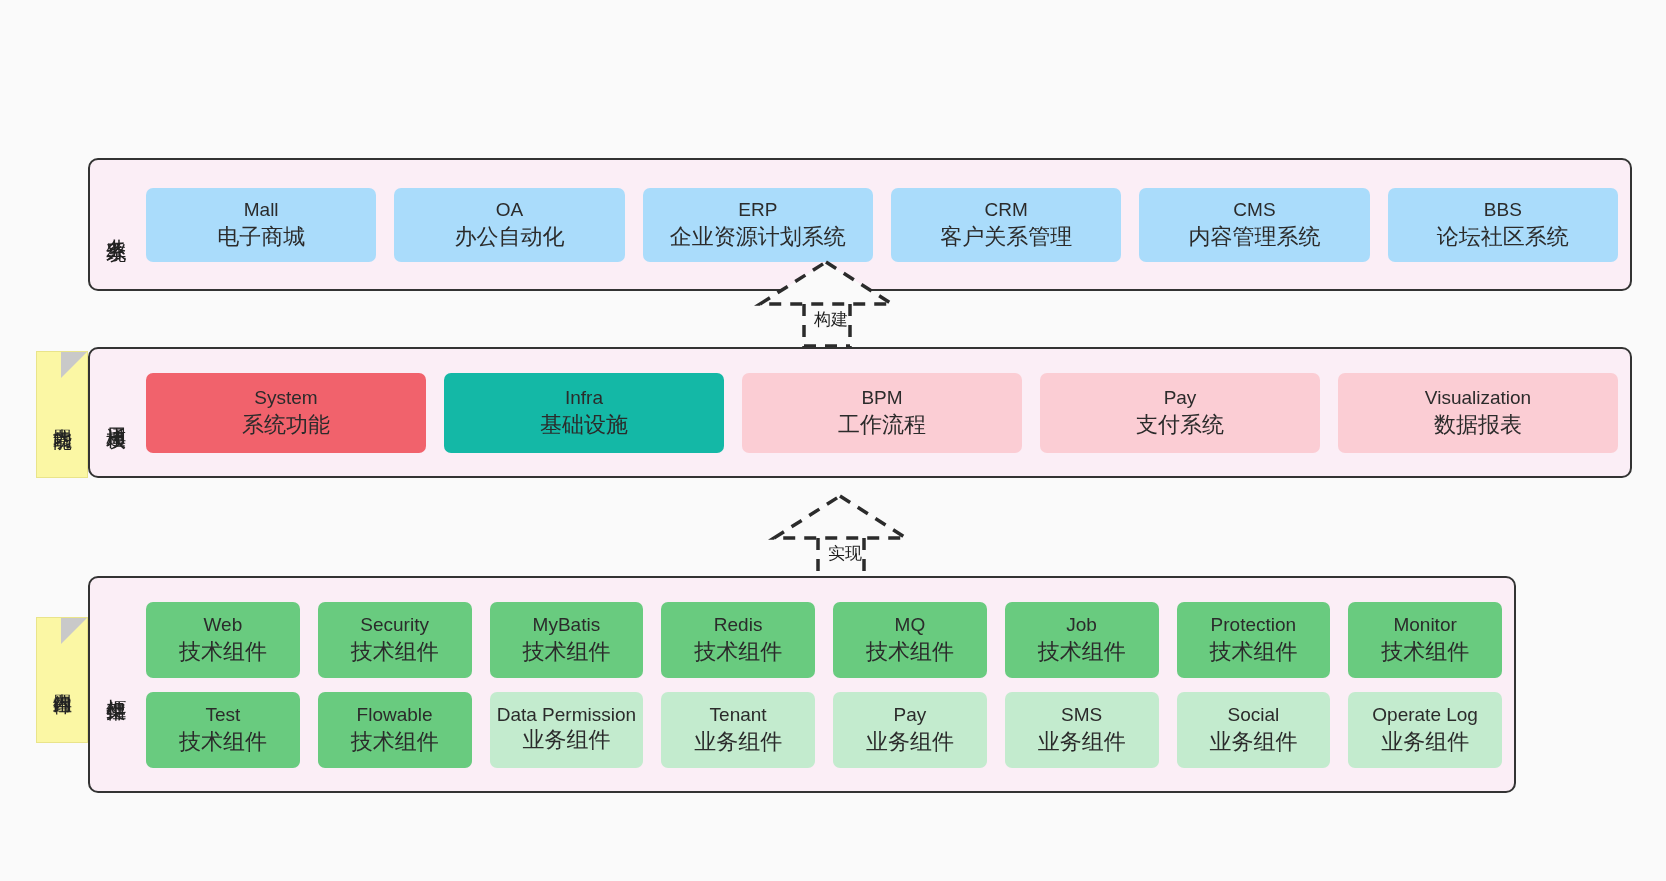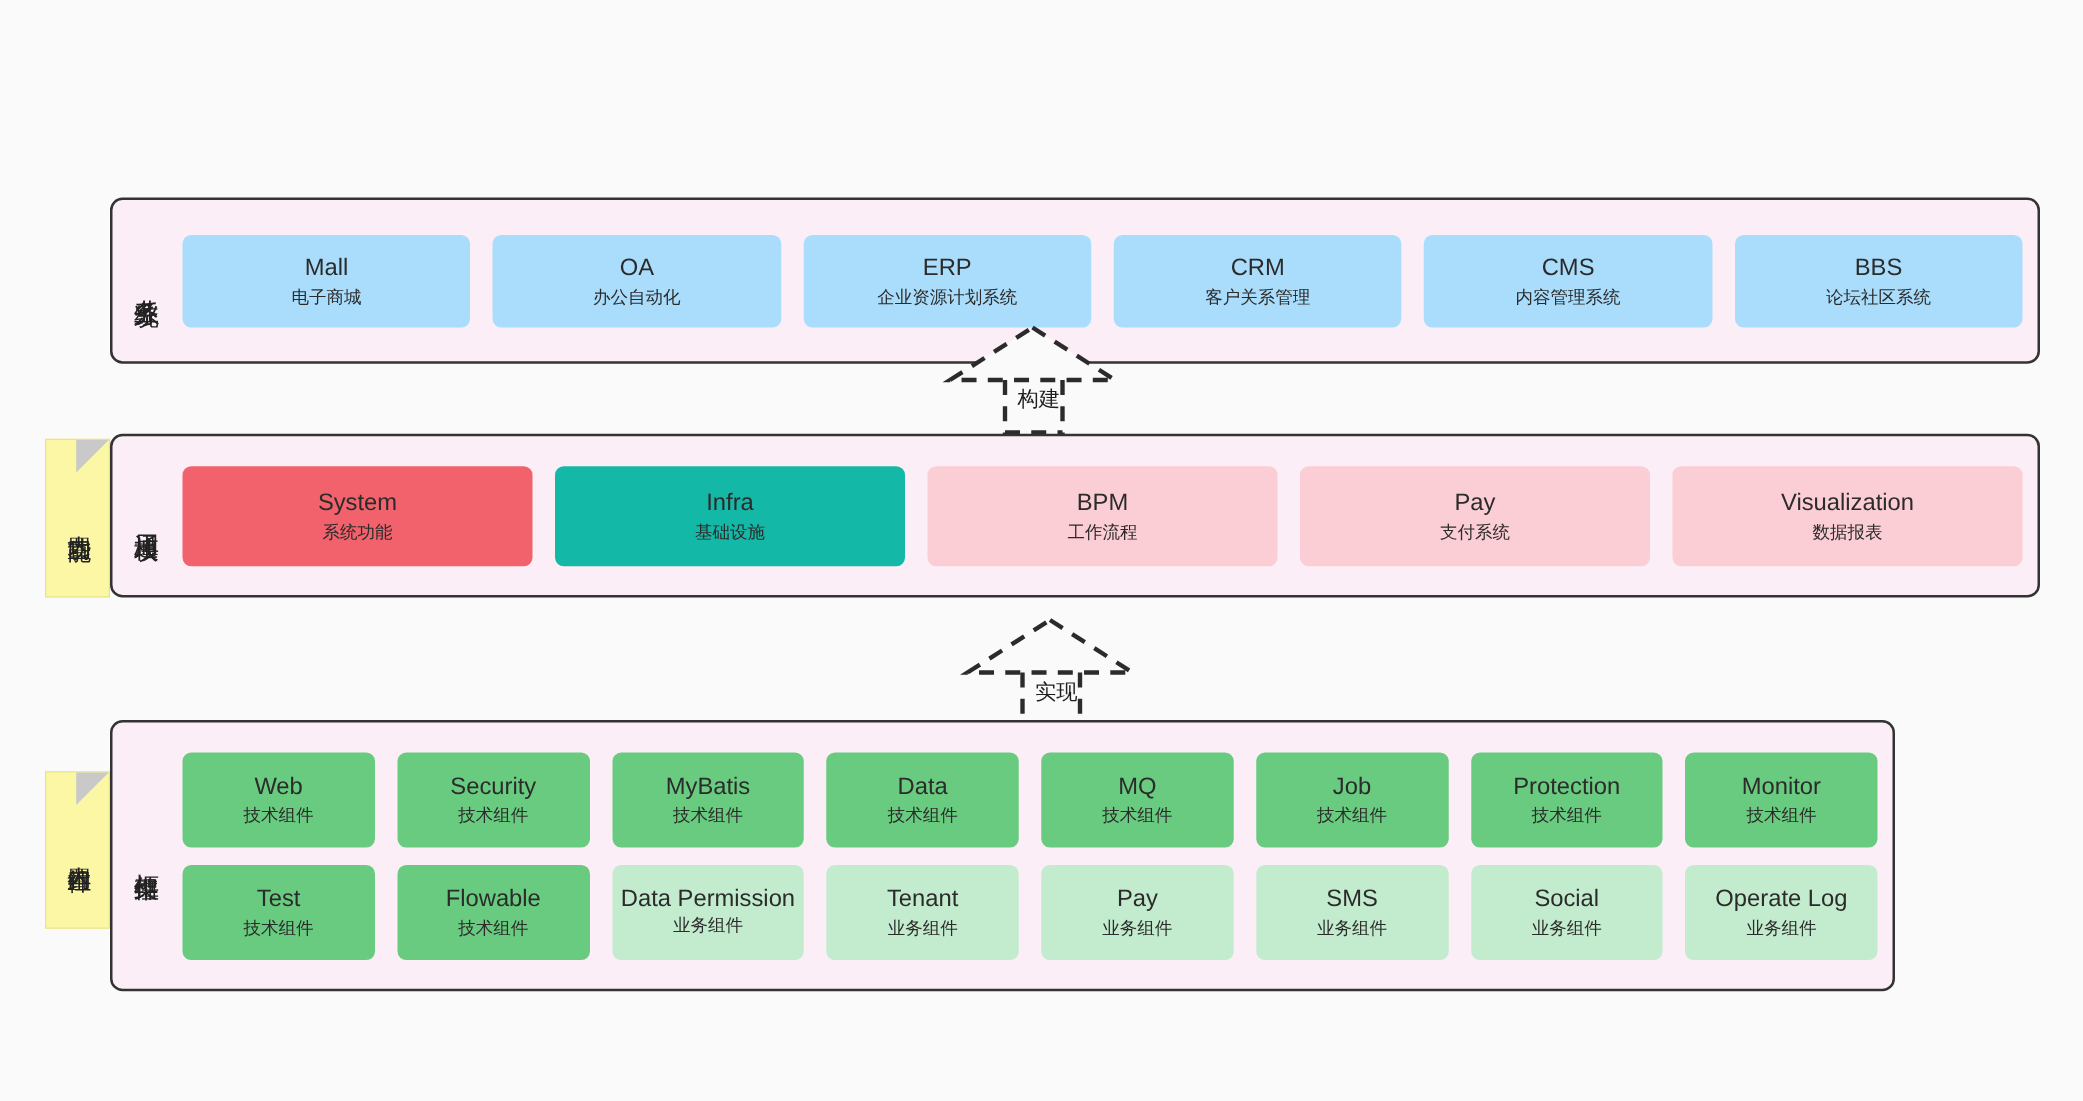--- a/index.html
+++ b/index.html
@@ -57,21 +57,21 @@
     display:flex;
     flex-direction:column;
     align-items:center;
     justify-content:center;
     text-align:center;
     line-height:1.30;
     box-sizing:border-box;
     padding:4px 6px;
   }
   .cell .en{font-size:19px;}
-  .cell .cn{font-size:14px;}
+  .cell .cn{font-size:22px;}
 
   
   #layer-business{left:88px;top:112px;width:1544px;height:133px;margin-top:46px;}
   #layer-business .row{height:74px;}
   #layer-common{left:88px;top:347px;width:1544px;height:131px;}
   #layer-common .row{height:80px;}
   #layer-framework{left:88px;top:576px;width:1428px;height:217px;}
   #layer-framework .row{height:76px;}
   #layer-framework .layer-body{gap:14px;}
 
@@ -223,21 +223,21 @@
         </div>
         <div class="cell" style="background:#69cb7f">
           <span class="en">Security</span>
           <span class="cn">技术组件</span>
         </div>
         <div class="cell" style="background:#69cb7f">
           <span class="en">MyBatis</span>
           <span class="cn">技术组件</span>
         </div>
         <div class="cell" style="background:#69cb7f">
-          <span class="en">Data</span>
+          <span class="en">Redis</span>
           <span class="cn">技术组件</span>
         </div>
         <div class="cell" style="background:#69cb7f">
           <span class="en">MQ</span>
           <span class="cn">技术组件</span>
         </div>
         <div class="cell" style="background:#69cb7f">
           <span class="en">Job</span>
           <span class="cn">技术组件</span>
         </div>

